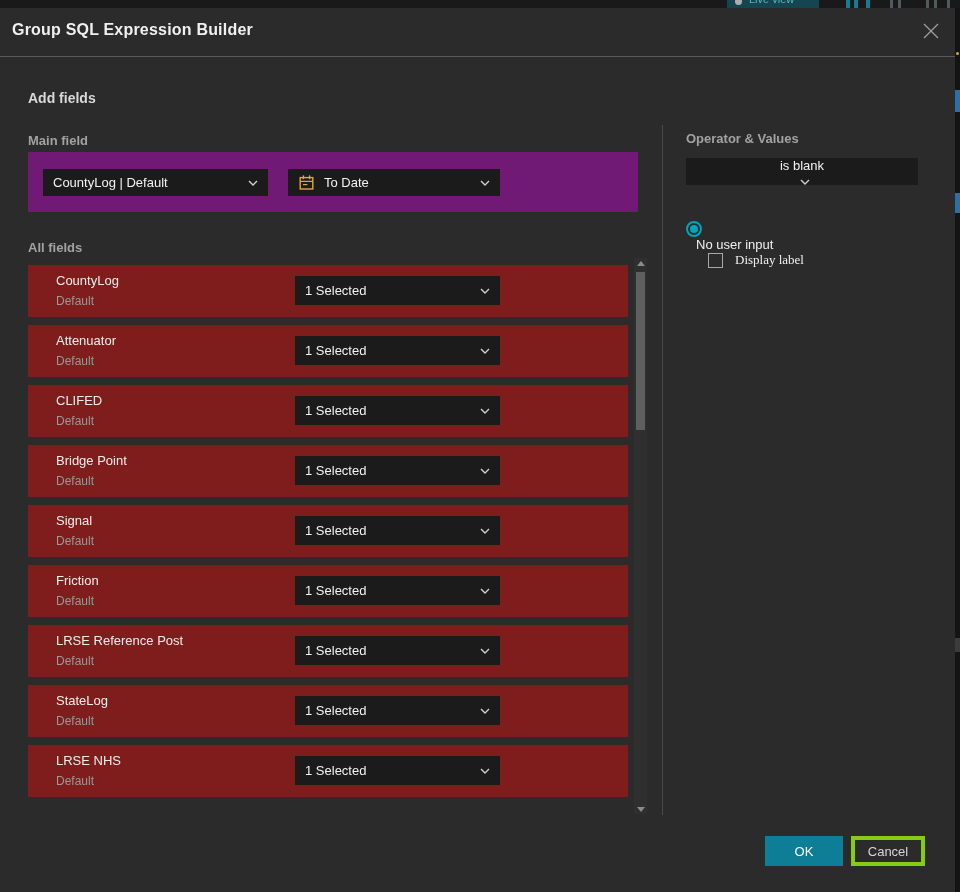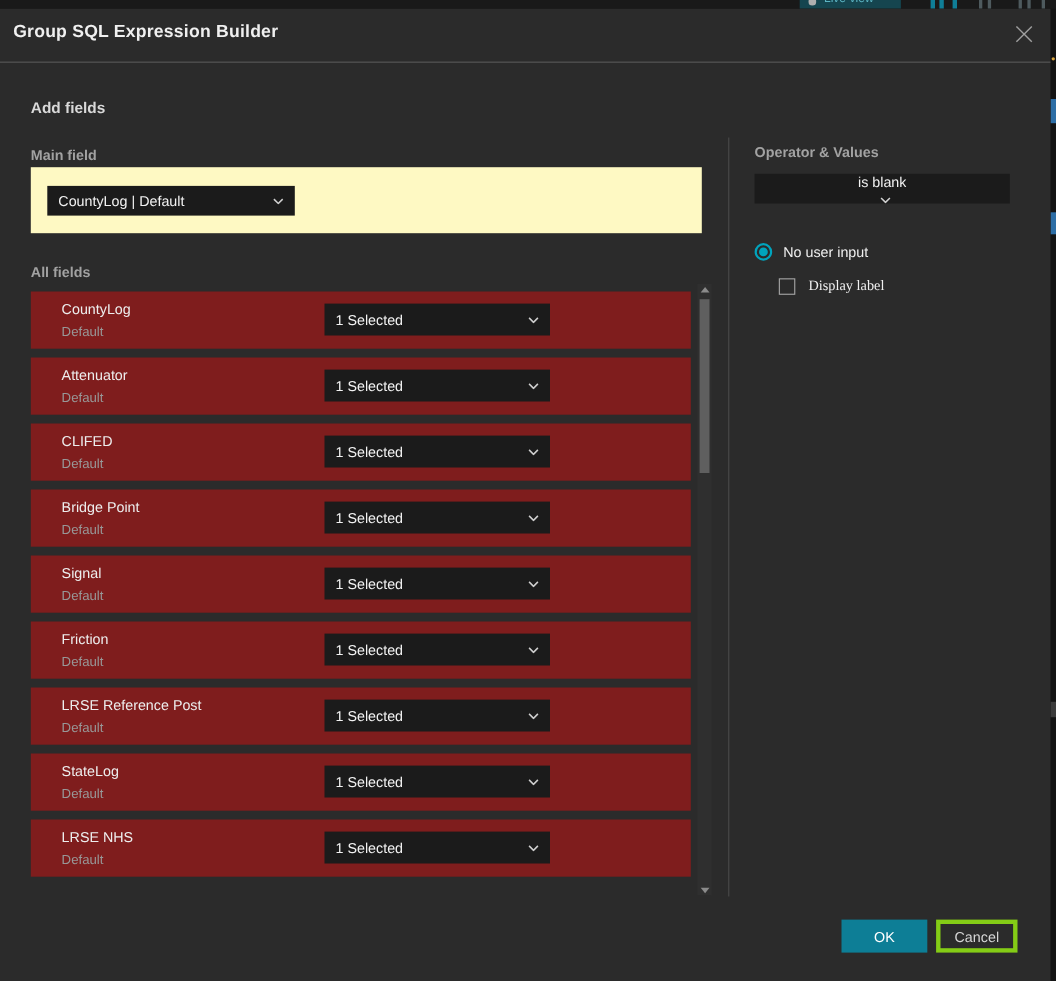--- a/index.html
+++ b/index.html
@@ -32,21 +32,21 @@
   #dlg-header { position:absolute; top:0; left:0; width:100%; height:49px;
                 border-bottom:1px solid #5a5a5a; }
   #dlg-title { position:absolute; left:12px; top:13px; font-size:16px;
                font-weight:bold; letter-spacing:.2px; color:#f0f0f0; }
   #close-btn { position:absolute; right:13px; top:13px; width:22px; height:22px;
                background:none; border:none; cursor:pointer; padding:0; }
 
   .section-heading { position:absolute; font-size:14px; font-weight:bold; color:#d9d9d9; }
   .group-label { position:absolute; font-size:13px; font-weight:bold; color:#a2a2a2; }
 
-  .panel { position:absolute; background:#fef9c3; }
+  .panel { position:absolute; background:#701a75; }
 
   .select { position:absolute; background:#1b1b1b; display:flex; align-items:center;
             cursor:pointer; padding:0 10px; }
   .select .sel-text { font-size:13px; color:#f2f2f2; flex:1; white-space:nowrap;
                       overflow:hidden; }
   .select .chev { flex:none; margin-left:6px; display:flex; align-items:center; }
 
   
   #main-panel { left:28px; top:144px; width:610px; height:60px; }
   #main-field-select { left:15px; top:17px; width:225px; height:27px; }
@@ -73,21 +73,21 @@
   #scroll-down::after { top:3px;  border-top:5px solid #8b8b8b; }
   #scroll-thumb { position:absolute; left:2px; top:14px; width:9px; height:158px;
                   background:#5f5f5f; cursor:grab; }
 
   
   #v-divider { position:absolute; left:662px; top:117px; width:1px; height:690px;
                background:#4a4a4a; }
   #operator-select { left:686px; top:150px; width:232px; height:27px;flex-direction:column; }
 
   .radio-row { position:absolute; left:686px; top:213px; display:flex;
-               align-items:center; cursor:pointer; }
+               align-items:flex-start; cursor:pointer;flex-direction:column; }
   .radio-outer { width:16px; height:16px; border-radius:50%; border:2px solid #00a4bd;
                  display:flex; align-items:center; justify-content:center; }
   .radio-inner { width:8px; height:8px; border-radius:50%; background:#00a4bd; }
   .radio-label { margin-left:10px; font-size:13px; color:#f0f0f0; }
 
   .check-row { position:absolute; left:708px; top:244px; display:flex;
                align-items:center; cursor:pointer;font-family:Liberation Serif, serif; }
   .checkbox { width:15px; height:15px; border:1px solid #a8a8a8; background:transparent; }
   .check-label { margin-left:12px; font-size:13px; color:#f0f0f0; }
 
@@ -142,20 +142,37 @@
 
   <div id="main-panel" class="panel">
     <div id="main-field-select" class="select">
       <span class="sel-text">CountyLog | Default</span>
       <span class="chev">
         <svg width="10" height="6" viewBox="0 0 10 6">
             <polyline points="1,1 5,5 9,1" fill="none" stroke="#cfcfcf" stroke-width="1.4"></polyline>
           </svg>
       </span>
     </div>
+    <div id="date-field-select" class="select">
+      <span class="cal">
+        <svg width="17" height="17" viewBox="0 0 17 17">
+          <rect x="2.2" y="3.6" width="12.6" height="11.4" fill="none" stroke="#e7a33d" stroke-width="1.4"></rect>
+          <line x1="5.4" y1="1.4" x2="5.4" y2="5.2" stroke="#e7a33d" stroke-width="1.4"></line>
+          <line x1="11.6" y1="1.4" x2="11.6" y2="5.2" stroke="#e7a33d" stroke-width="1.4"></line>
+          <line x1="2.2" y1="7.4" x2="14.8" y2="7.4" stroke="#e7a33d" stroke-width="1.2"></line>
+          <line x1="5" y1="10.6" x2="9.4" y2="10.6" stroke="#e7a33d" stroke-width="1.2"></line>
+        </svg>
+      </span>
+      <span class="sel-text">To Date</span>
+      <span class="chev">
+        <svg width="10" height="6" viewBox="0 0 10 6">
+            <polyline points="1,1 5,5 9,1" fill="none" stroke="#cfcfcf" stroke-width="1.4"></polyline>
+          </svg>
+      </span>
+    </div>
   </div>
 
   <div class="group-label" style="left:28px; top:232px">All fields</div>
 
   <div id="all-fields-list">
     <div class="field-row">
       <div class="row-name">CountyLog</div>
       <div class="row-sub">Default</div>
       <div class="select row-select">
         <span class="sel-text">1 Selected</span>

